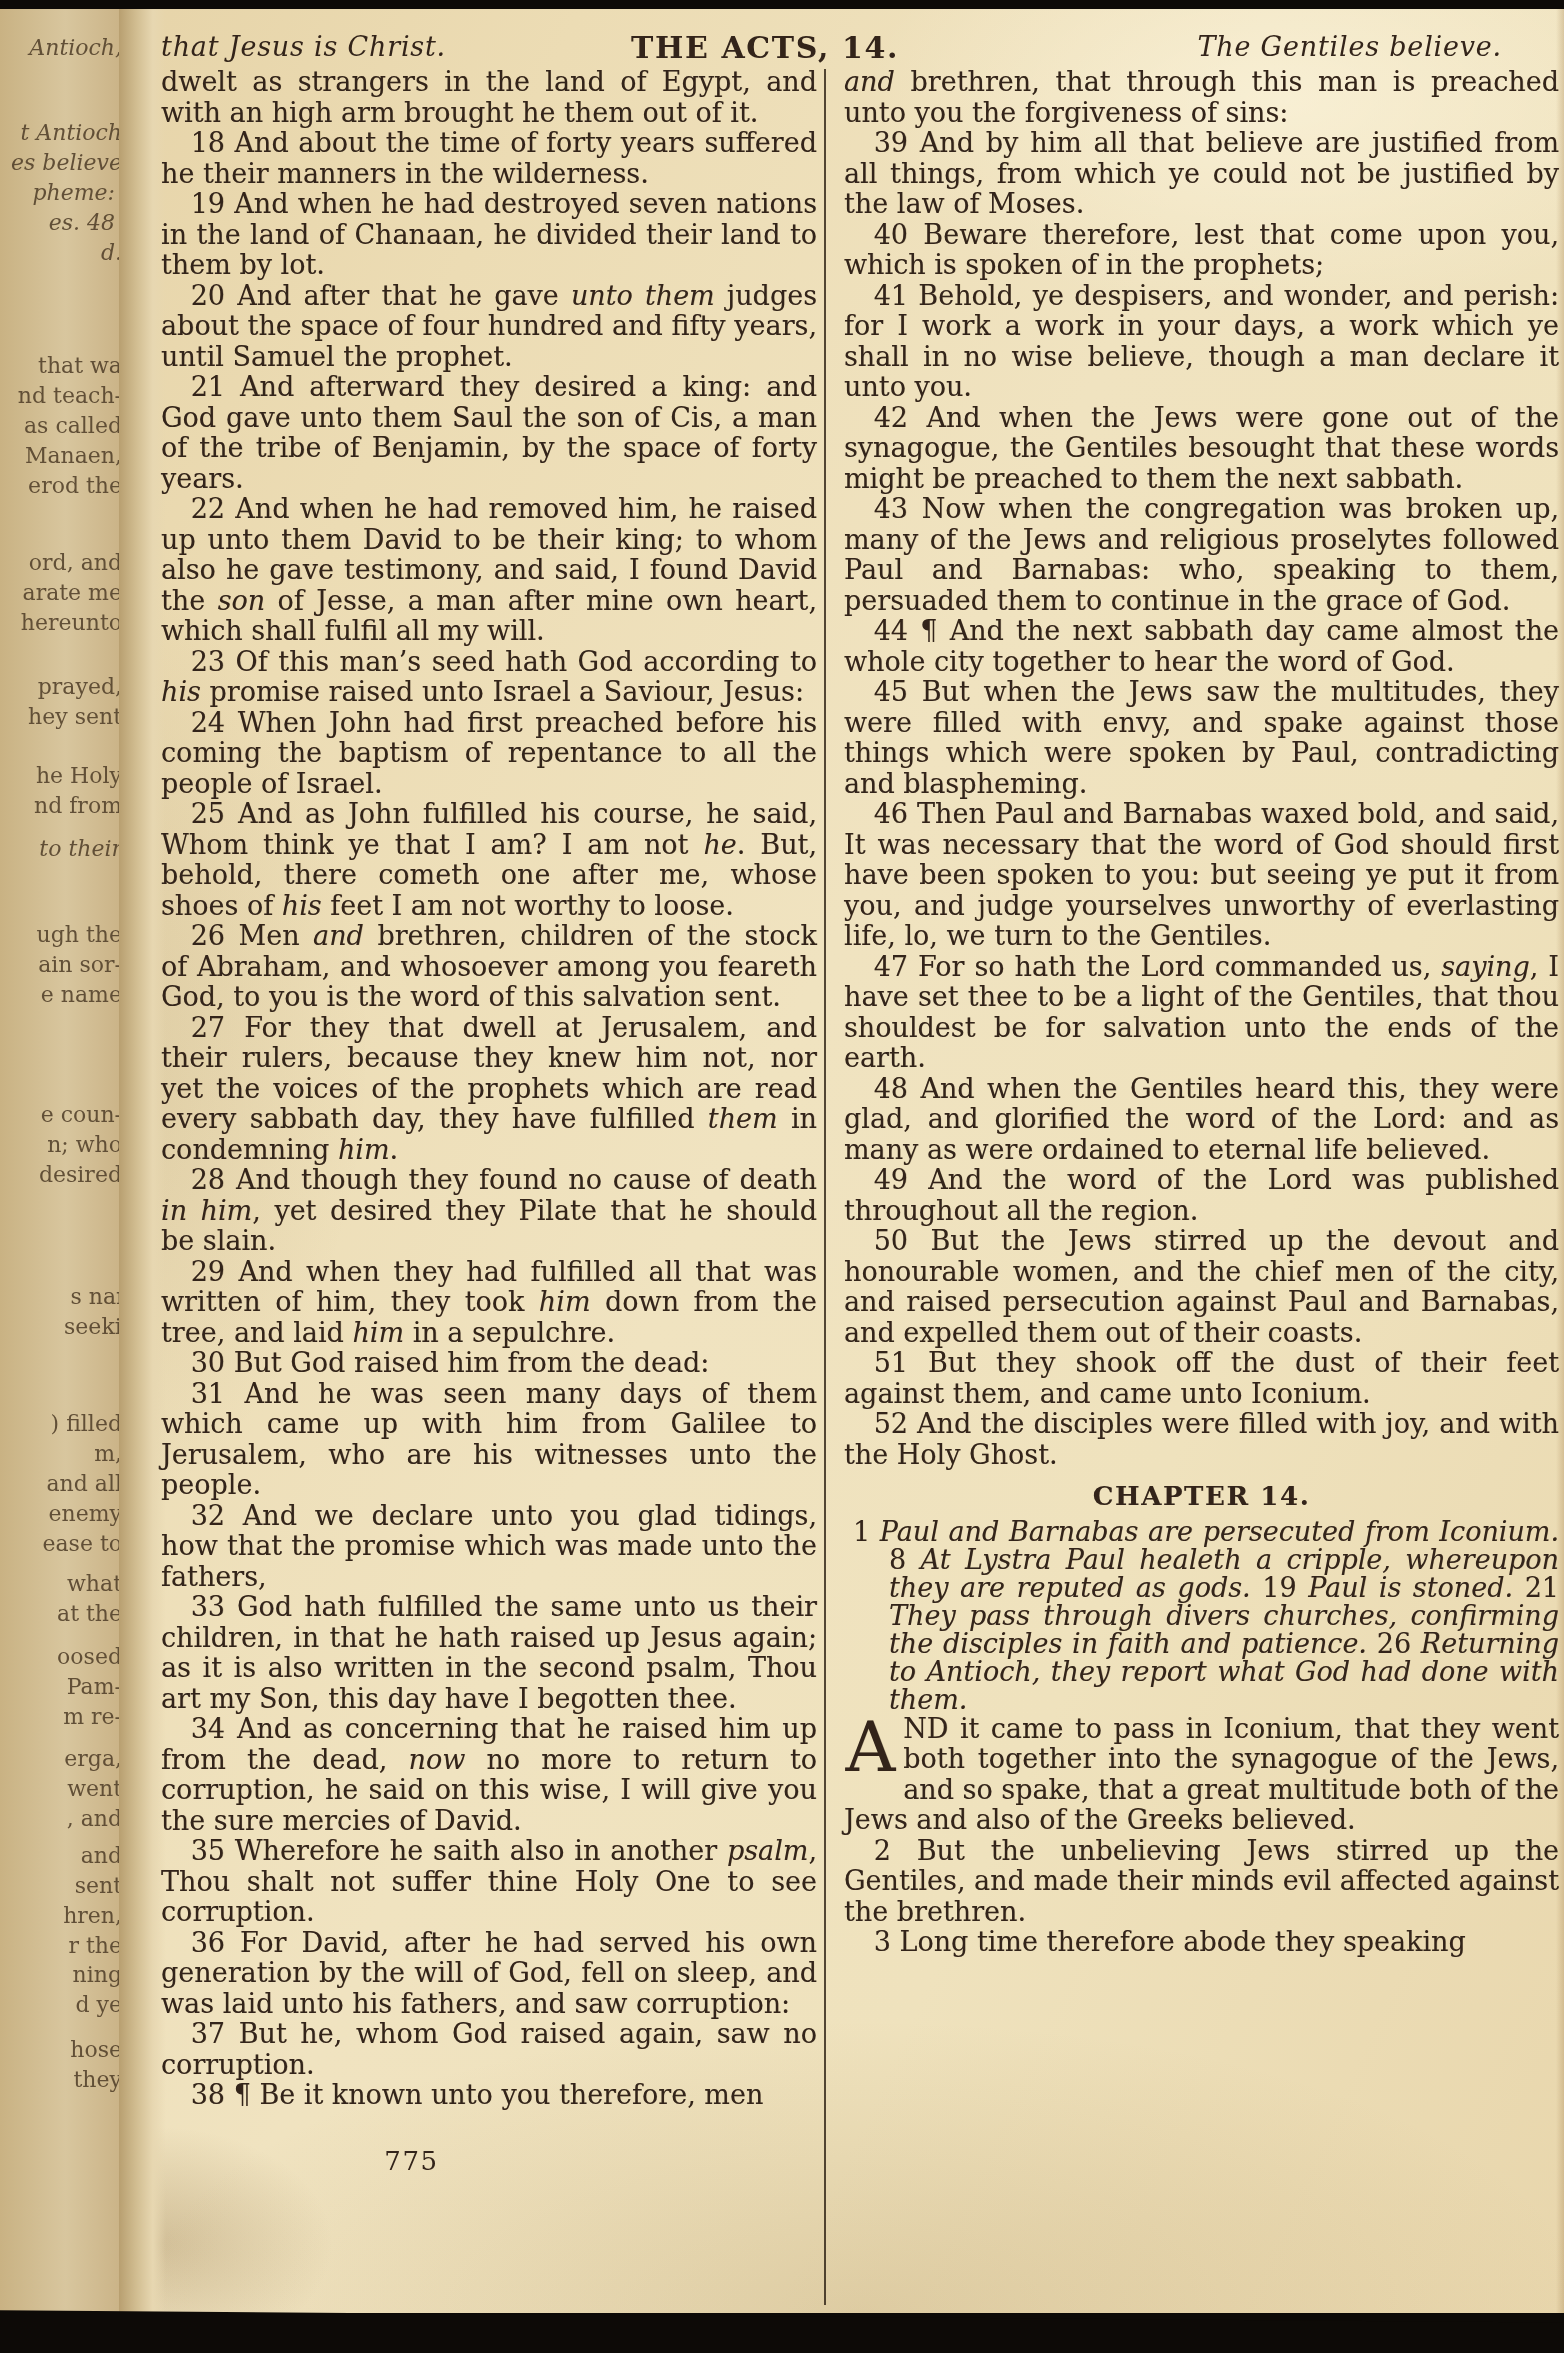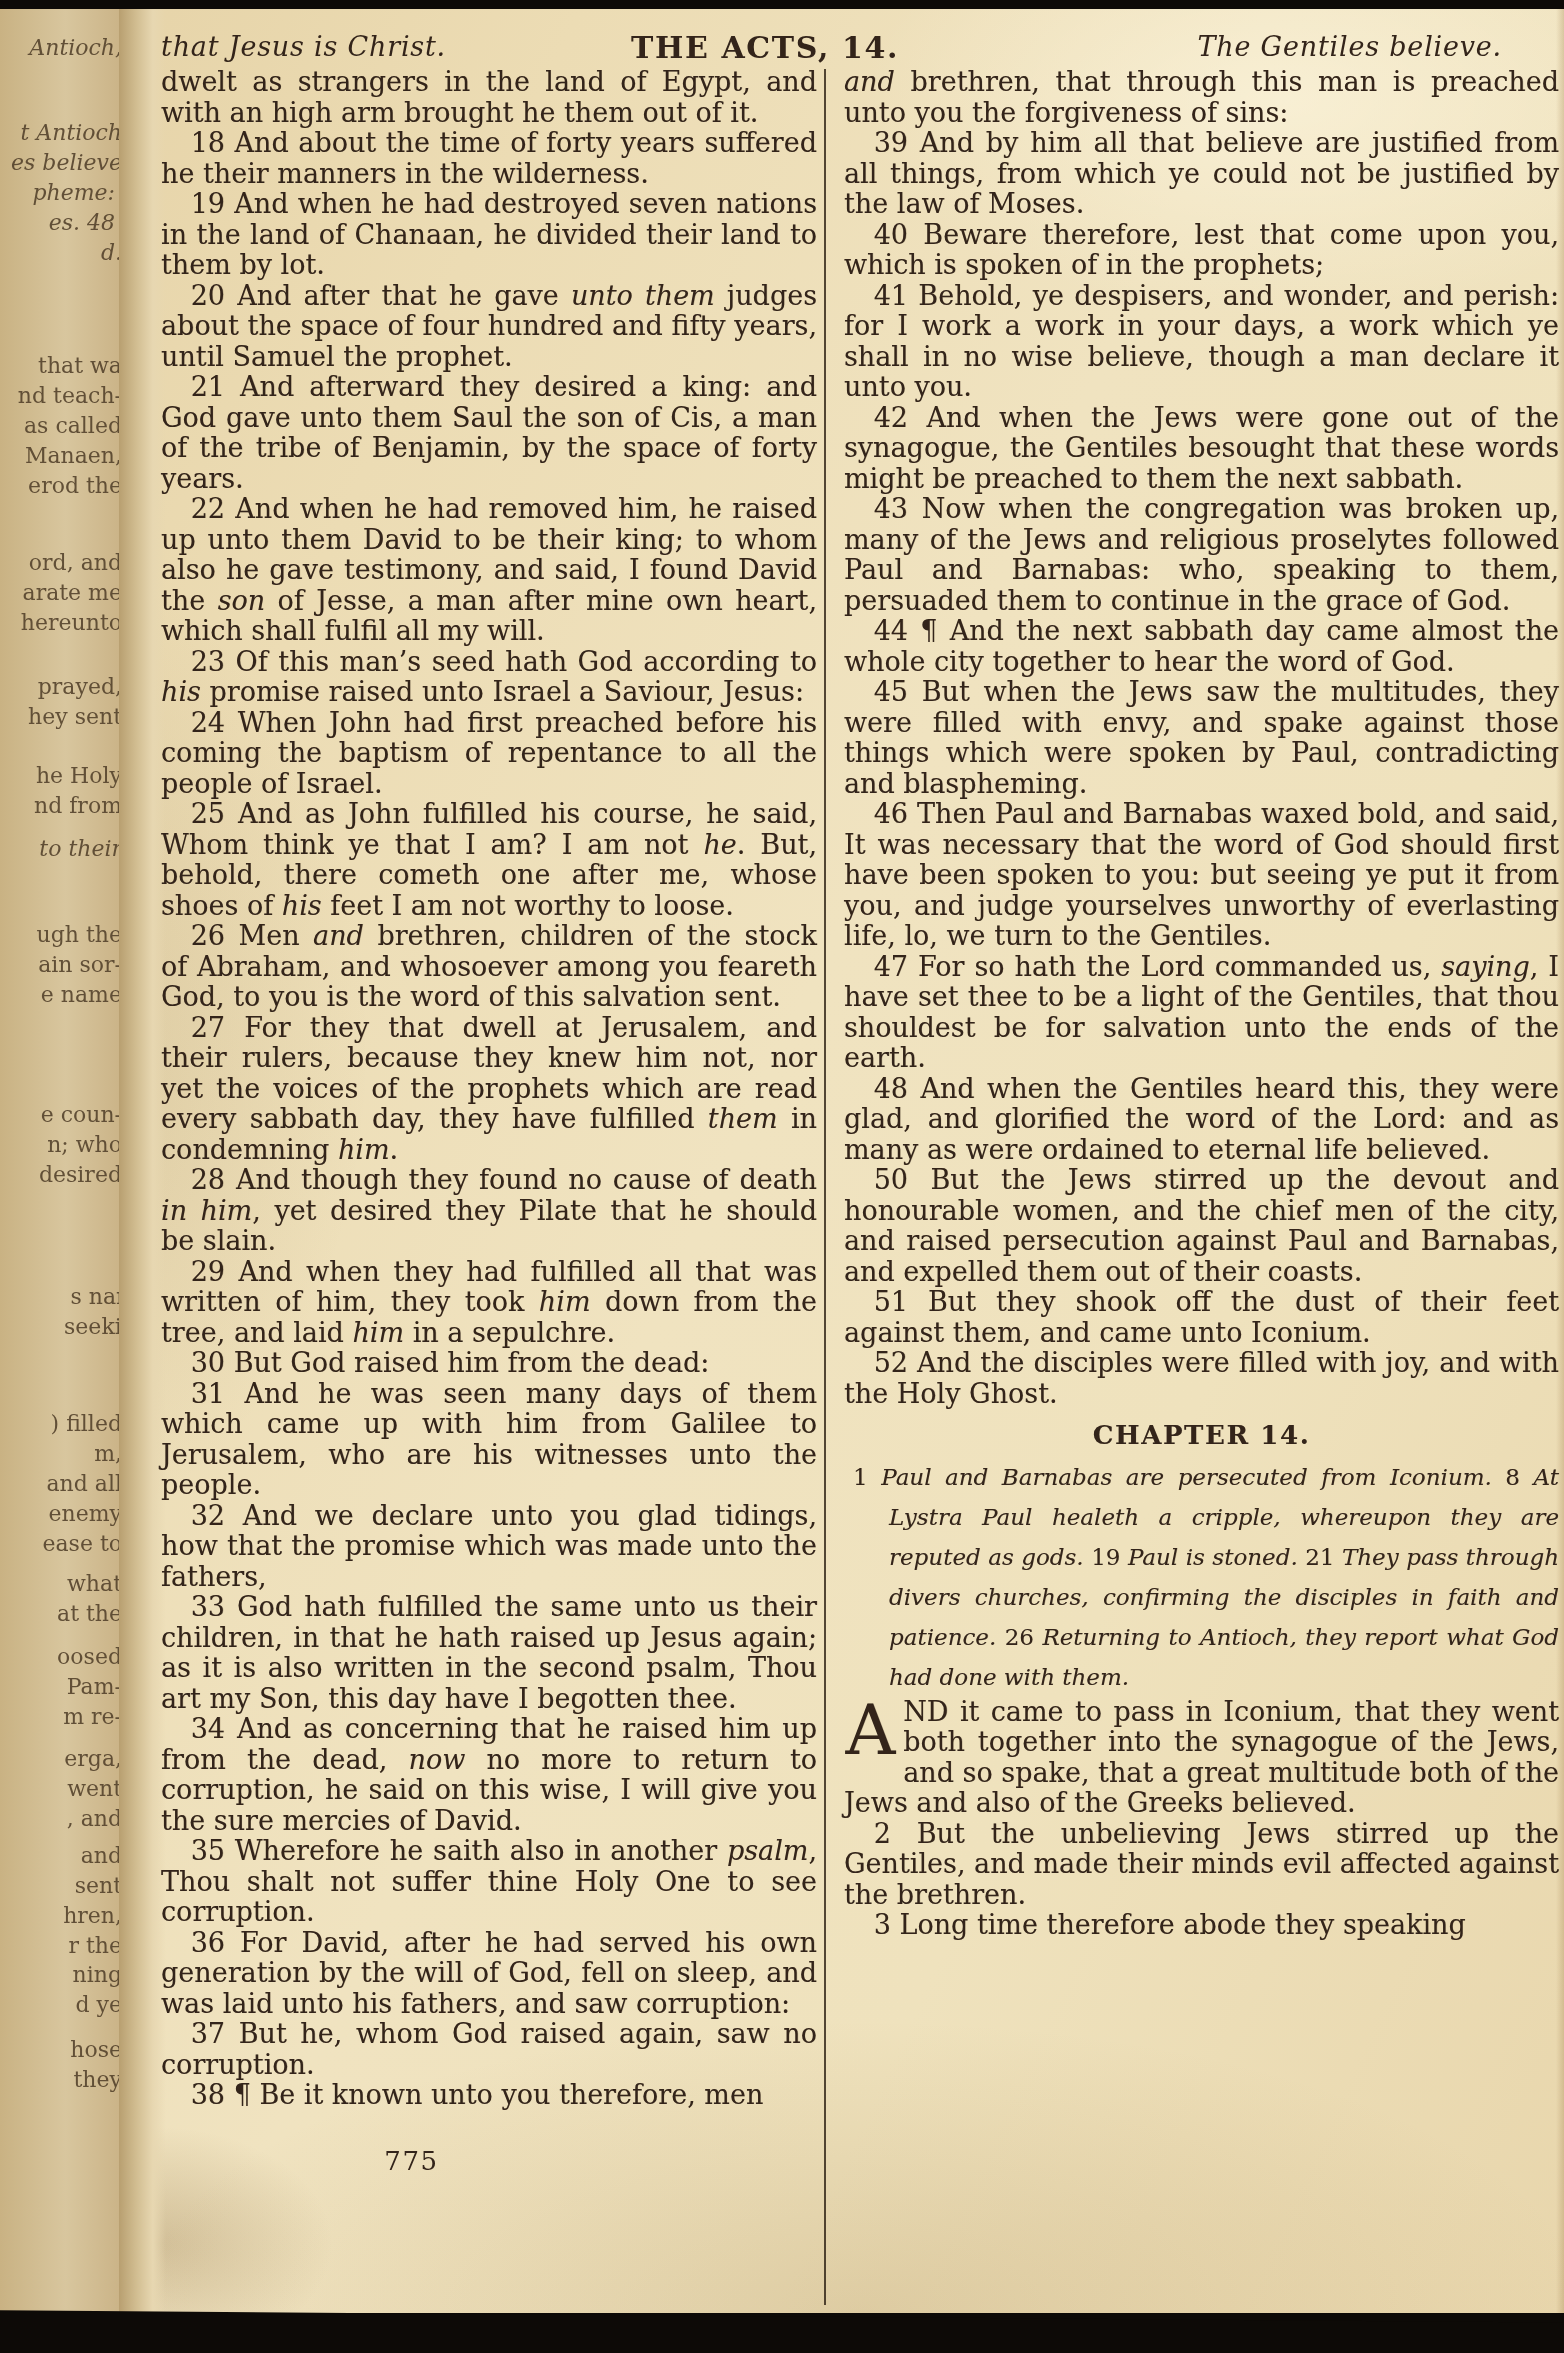--- a/index.html
+++ b/index.html
@@ -32,21 +32,21 @@
         font-style:italic;letter-spacing:0.8px;color:var(--ink);}
   .col{position:absolute;top:67px;font-size:27px;line-height:30.5px;color:var(--ink);
        text-align:justify;text-shadow:0.3px 0.3px 0.4px rgba(45,28,12,0.28);}
   .col-left{left:161px;width:656px;}
   .col-right{left:844px;width:715px;}
   .col p{margin:0;text-indent:1.1em;}
   .col p.cont{text-indent:0;}
   .divider{position:absolute;left:824px;top:69px;width:2.3px;height:2236px;background:rgba(42,30,17,0.8);}
   .chapter-heading{text-align:center;text-indent:0 !important;font-weight:bold;font-size:26px;
         letter-spacing:1.6px;padding:11px 0 6.3px 0;}
-  .summary{font-style:italic;font-size:23px;line-height:40px;padding-left:45px;
+  .summary{font-style:italic;font-size:27px;line-height:28px;padding-left:45px;
         text-indent:-36px !important;}
   .summary .r{font-style:normal;}
   .dropcap-p{text-indent:0 !important;}
   .dropcap{float:left;font-size:69px;line-height:58px;padding:4.7px 7.8px 0 1.6px;color:var(--ink);}
   .pageno{position:absolute;left:161px;top:2146px;width:501px;text-align:center;font-size:26px;
         color:var(--ink);letter-spacing:1.6px;}
 </style>
 </head>
 <body>
 
@@ -143,20 +143,21 @@
       <p class="verse">39 And by him all that believe are justified from all things, from which ye could not be justified by the law of Moses.</p>
       <p class="verse">40 Beware therefore, lest that come upon you, which is spoken of in the prophets;</p>
       <p class="verse">41 Behold, ye despisers, and wonder, and perish: for I work a work in your days, a work which ye shall in no wise believe, though a man declare it unto you.</p>
       <p class="verse">42 And when the Jews were gone out of the synagogue, the Gentiles besought that these words might be preached to them the next sabbath.</p>
       <p class="verse">43 Now when the congregation was broken up, many of the Jews and religious proselytes followed Paul and Barnabas: who, speaking to them, persuaded them to continue in the grace of God.</p>
       <p class="verse">44 ¶ And the next sabbath day came almost the whole city together to hear the word of God.</p>
       <p class="verse">45 But when the Jews saw the multitudes, they were filled with envy, and spake against those things which were spoken by Paul, contradicting and blaspheming.</p>
       <p class="verse">46 Then Paul and Barnabas waxed bold, and said, It was necessary that the word of God should first have been spoken to you: but seeing ye put it from you, and judge yourselves unworthy of everlasting life, lo, we turn to the Gentiles.</p>
       <p class="verse">47 For so hath the Lord commanded us, <i>saying</i>, I have set thee to be a light of the Gentiles, that thou shouldest be for salvation unto the ends of the earth.</p>
       <p class="verse">48 And when the Gentiles heard this, they were glad, and glorified the word of the Lord: and as many as were ordained to eternal life believed.</p>
+      <p class="verse">49 And the word of the Lord was published throughout all the region.</p>
       <p class="verse">50 But the Jews stirred up the devout and honourable women, and the chief men of the city, and raised persecution against Paul and Barnabas, and expelled them out of their coasts.</p>
       <p class="verse">51 But they shook off the dust of their feet against them, and came unto Iconium.</p>
       <p class="verse">52 And the disciples were filled with joy, and with the Holy Ghost.</p>
       <p class="chapter-heading">CHAPTER 14.</p>
       <p class="summary"><span class="r">1 </span>Paul and Barnabas are persecuted from Iconium. <span class="r">8 </span>At Lystra Paul healeth a cripple, whereupon they are reputed as gods. <span class="r">19 </span>Paul is stoned. <span class="r">21 </span>They pass through divers churches, confirming the disciples in faith and patience. <span class="r">26 </span>Returning to Antioch, they report what God had done with them.</p>
       <p class="dropcap-p"><span class="dropcap">A</span><span>ND</span> it came to pass in Iconium, that they went both together into the synagogue of the Jews, and so spake, that a great multitude both of the Jews and also of the Greeks believed.</p>
       <p class="verse">2 But the unbelieving Jews stirred up the Gentiles, and made their minds evil affected against the brethren.</p>
       <p class="verse">3 Long time therefore abode they speaking</p>
     </div>
 

